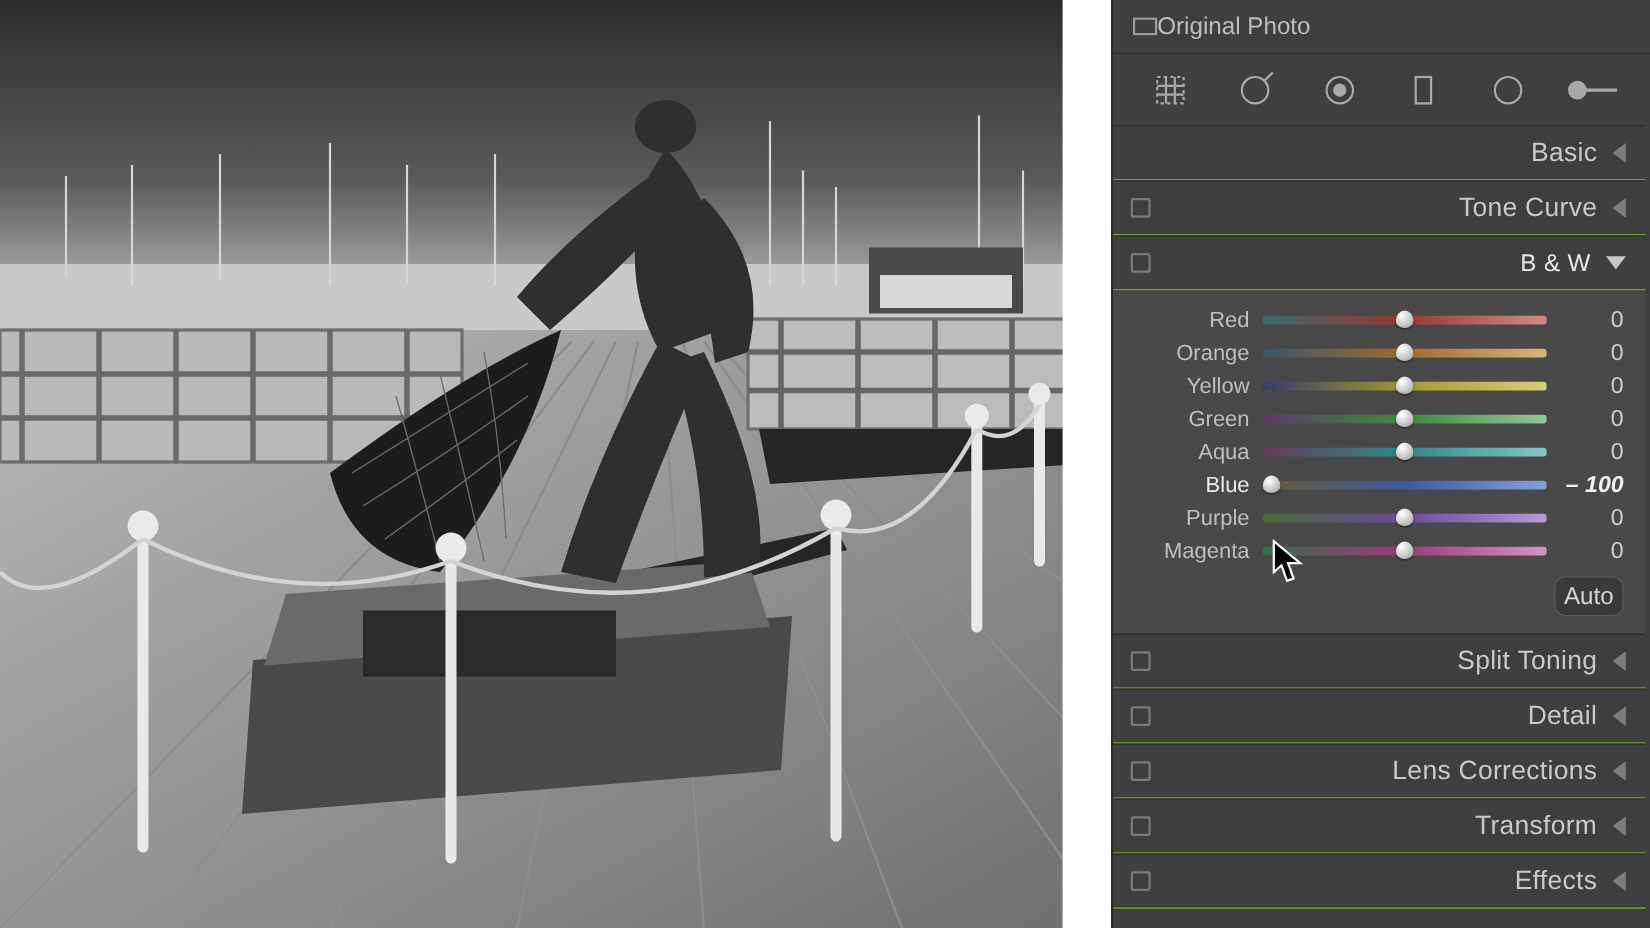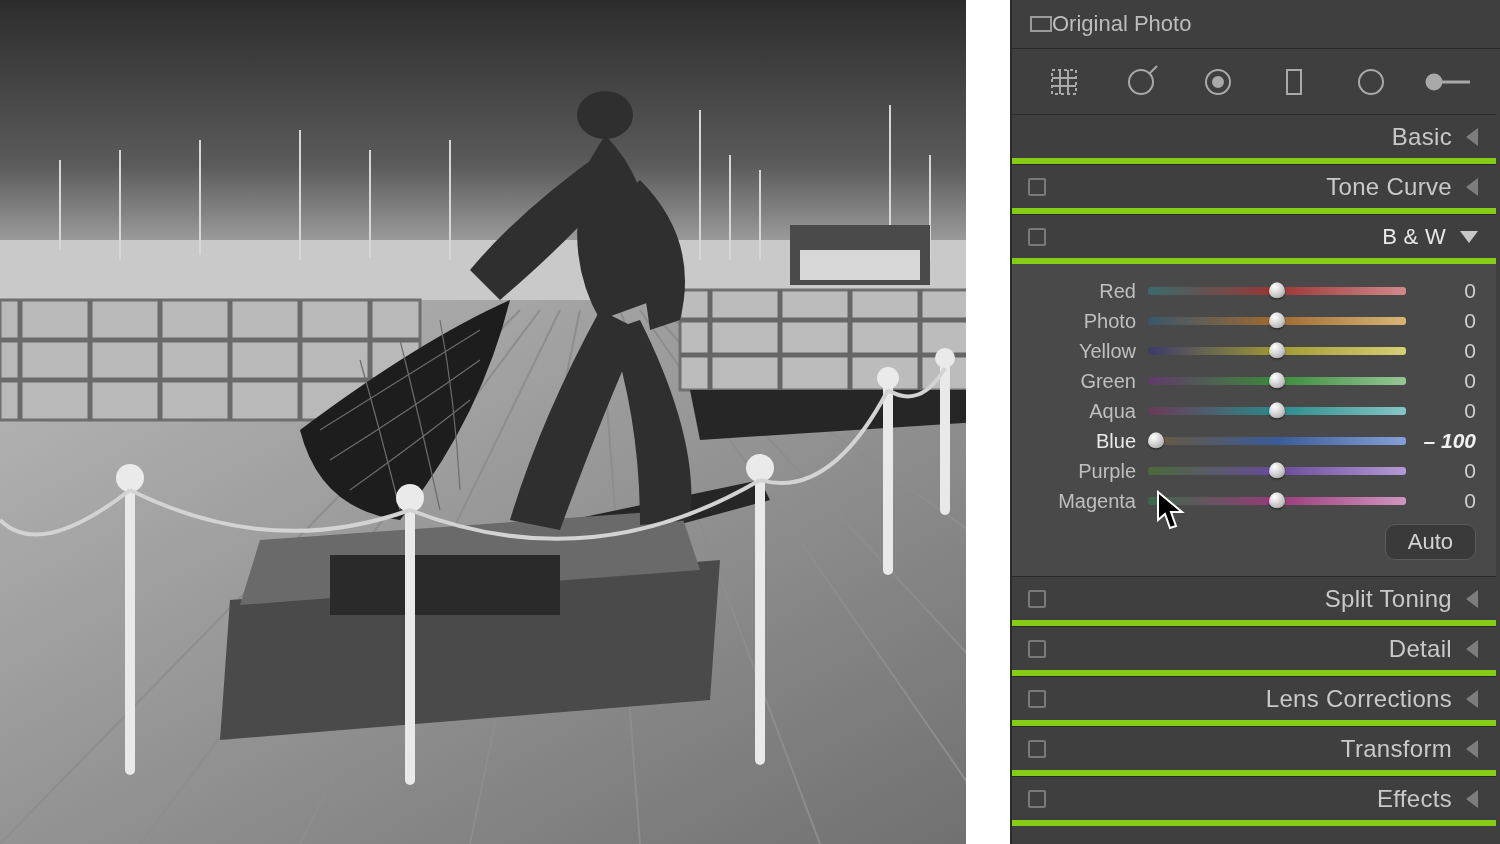--- a/index.html
+++ b/index.html
@@ -52,21 +52,21 @@
   }
   .rowstack { padding-right: 4px; }
   .section-bar {
     height: 50px;
     display: flex;
     align-items: center;
     justify-content: flex-end;
     gap: 14px;
     padding: 0 18px 0 16px;
     border-top: 1px solid #2a2a2a;
-    border-bottom: 6px solid #84cc16;
+    border-bottom: 1px solid #84cc16;
     background: #3f3f3f;
     color: #c9c9c9;
   }
   .section-bar.active .title { color: #e8e8e8; font-weight: 500; }
   .section-bar .title {
     font-size: 24px;
     letter-spacing: .3px;
     text-align: right;
   }
   .section-bar .title.big { font-size: 22px; }
@@ -164,21 +164,21 @@
     background:radial-gradient(circle at 35% 30%, #fff, #c5c5c5 60%, #8d8d8d);
     transform:translate(-50%,-55%);
     box-shadow:0 1px 2px rgba(0,0,0,.6);
   }
 
   .auto-row{
     display:flex;justify-content:flex-end;padding-top:8px;
   }
   .auto-btn{
     background:#3a3a3a;border:1px solid #5a5a5a;border-radius:10px;
-    padding:4px 22px;font-size:22px;color:#d4d4d4;
+    padding:4px 8px;font-size:22px;color:#d4d4d4;
   }
 
   
   .cursor{
     position:absolute;
     left:1156px;top:490px;
     width:30px;height:42px;pointer-events:none;z-index:10;
   }
 </style>
 </head>
@@ -388,21 +388,21 @@
       <div class="bw-body">
         <div id="mix-rows">
             <div class="mix-row">
               <div class="mix-label">Red</div>
               <div class="mix-track" style="background: linear-gradient(to right, rgb(58, 106, 106) 0%, rgb(156, 53, 53) 50%, rgb(208, 138, 138) 100%);">
                 <div class="thumb" style="left: 50%;"></div>
               </div>
               <div class="mix-value">0</div>
             </div>
             <div class="mix-row">
-              <div class="mix-label">Photo</div>
+              <div class="mix-label">Orange</div>
               <div class="mix-track" style="background: linear-gradient(to right, rgb(58, 86, 106) 0%, rgb(160, 106, 48) 50%, rgb(214, 182, 118) 100%);">
                 <div class="thumb" style="left: 50%;"></div>
               </div>
               <div class="mix-value">0</div>
             </div>
             <div class="mix-row">
               <div class="mix-label">Yellow</div>
               <div class="mix-track" style="background: linear-gradient(to right, rgb(58, 58, 106) 0%, rgb(160, 154, 48) 50%, rgb(214, 208, 118) 100%);">
                 <div class="thumb" style="left: 50%;"></div>
               </div>

